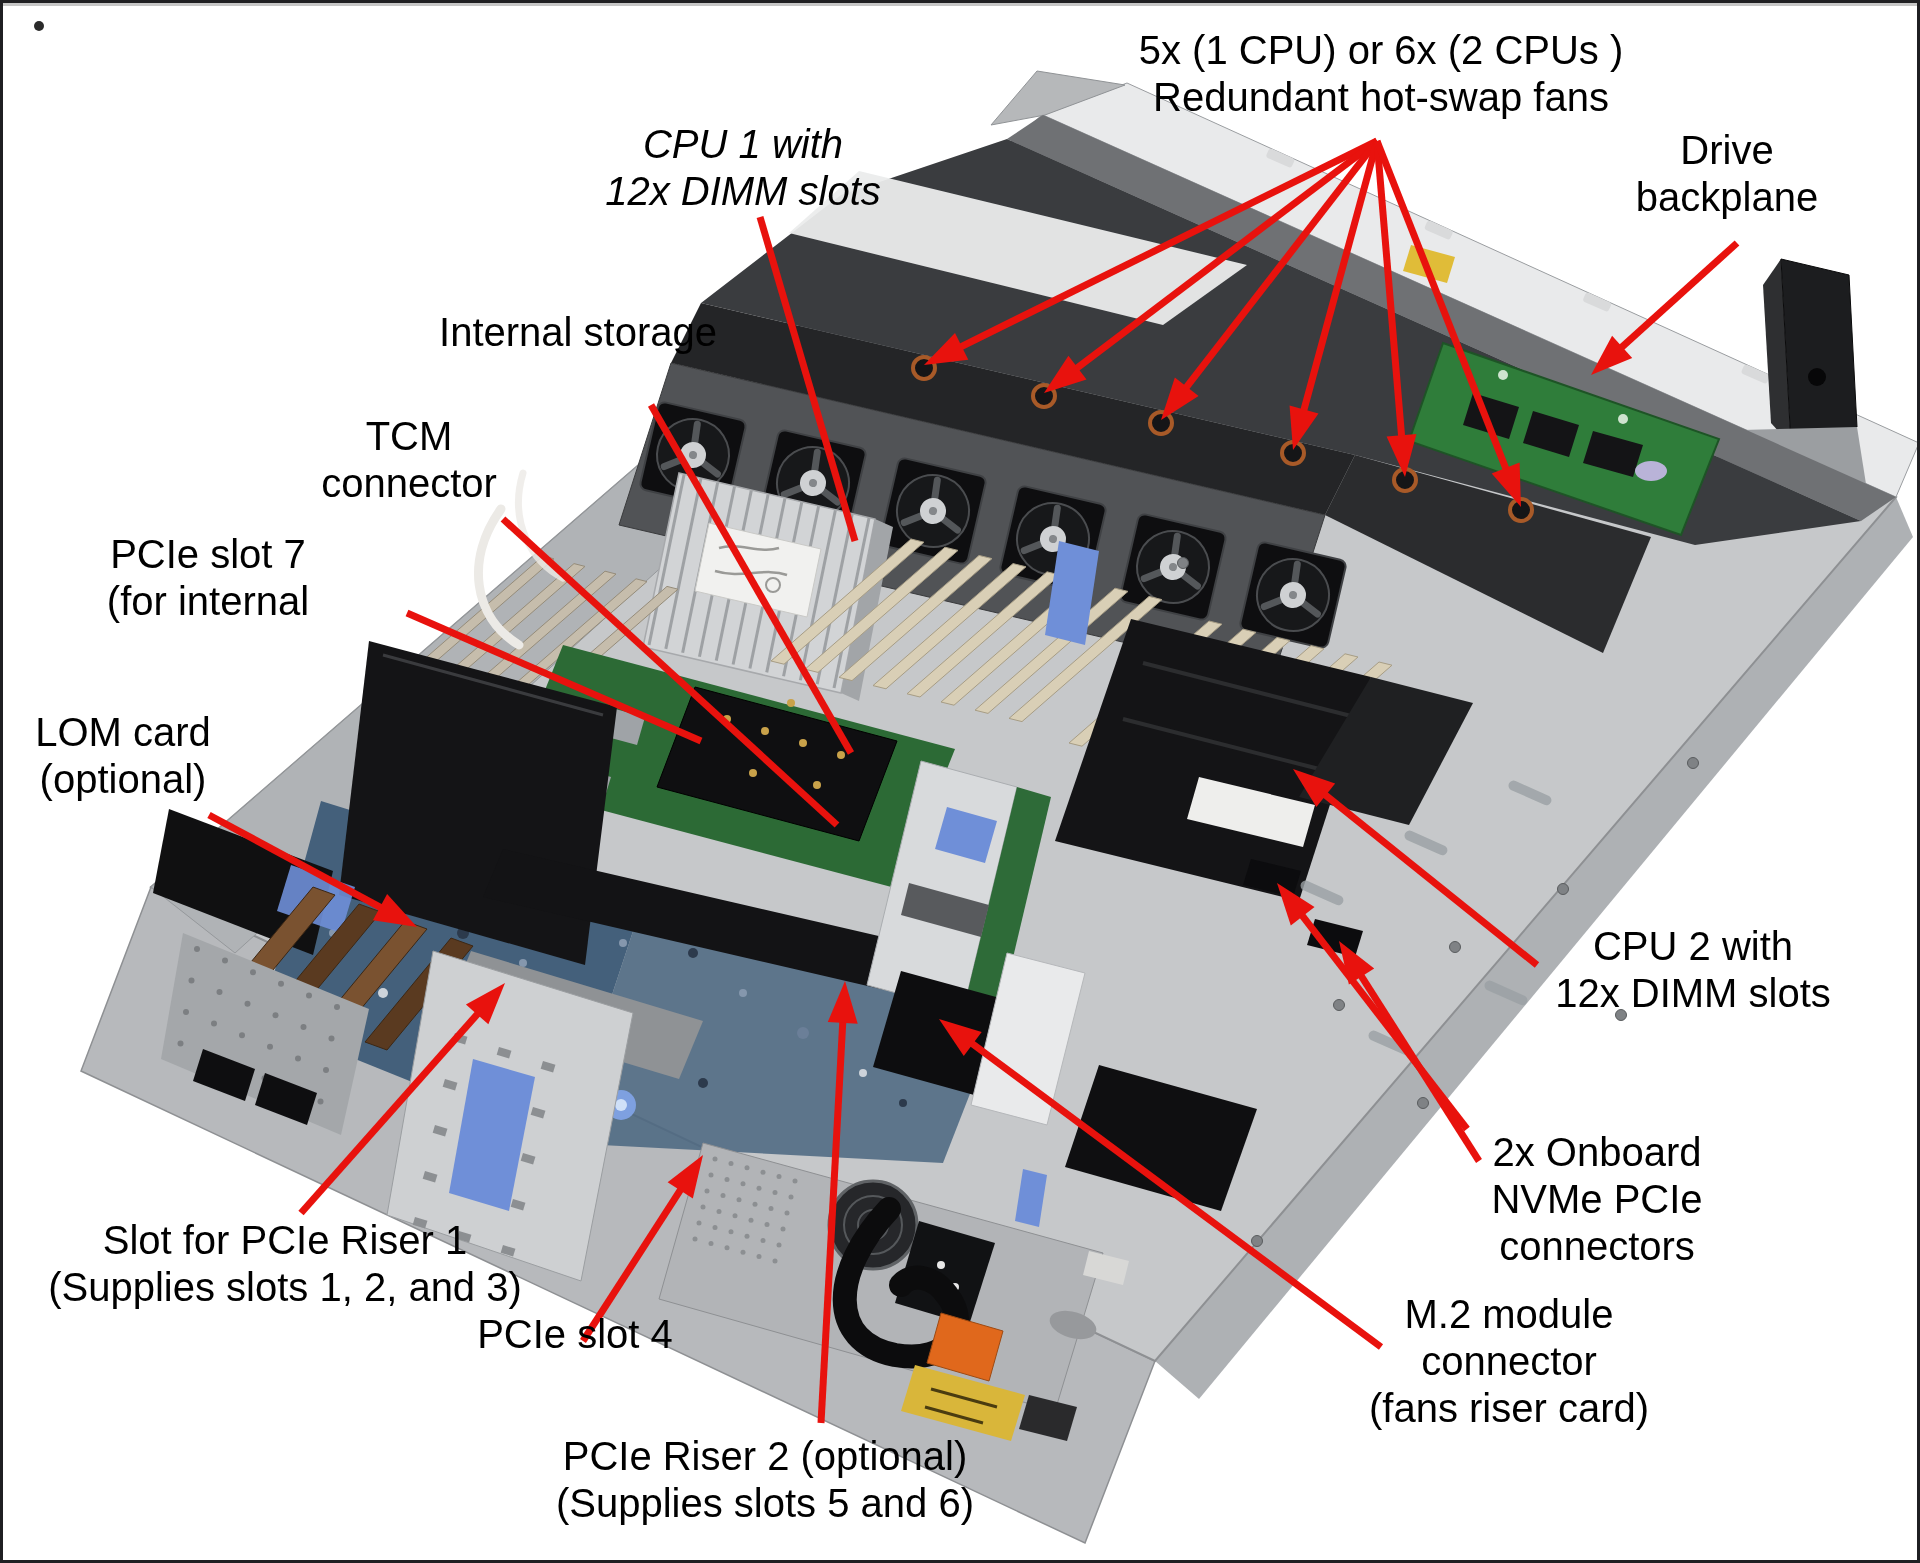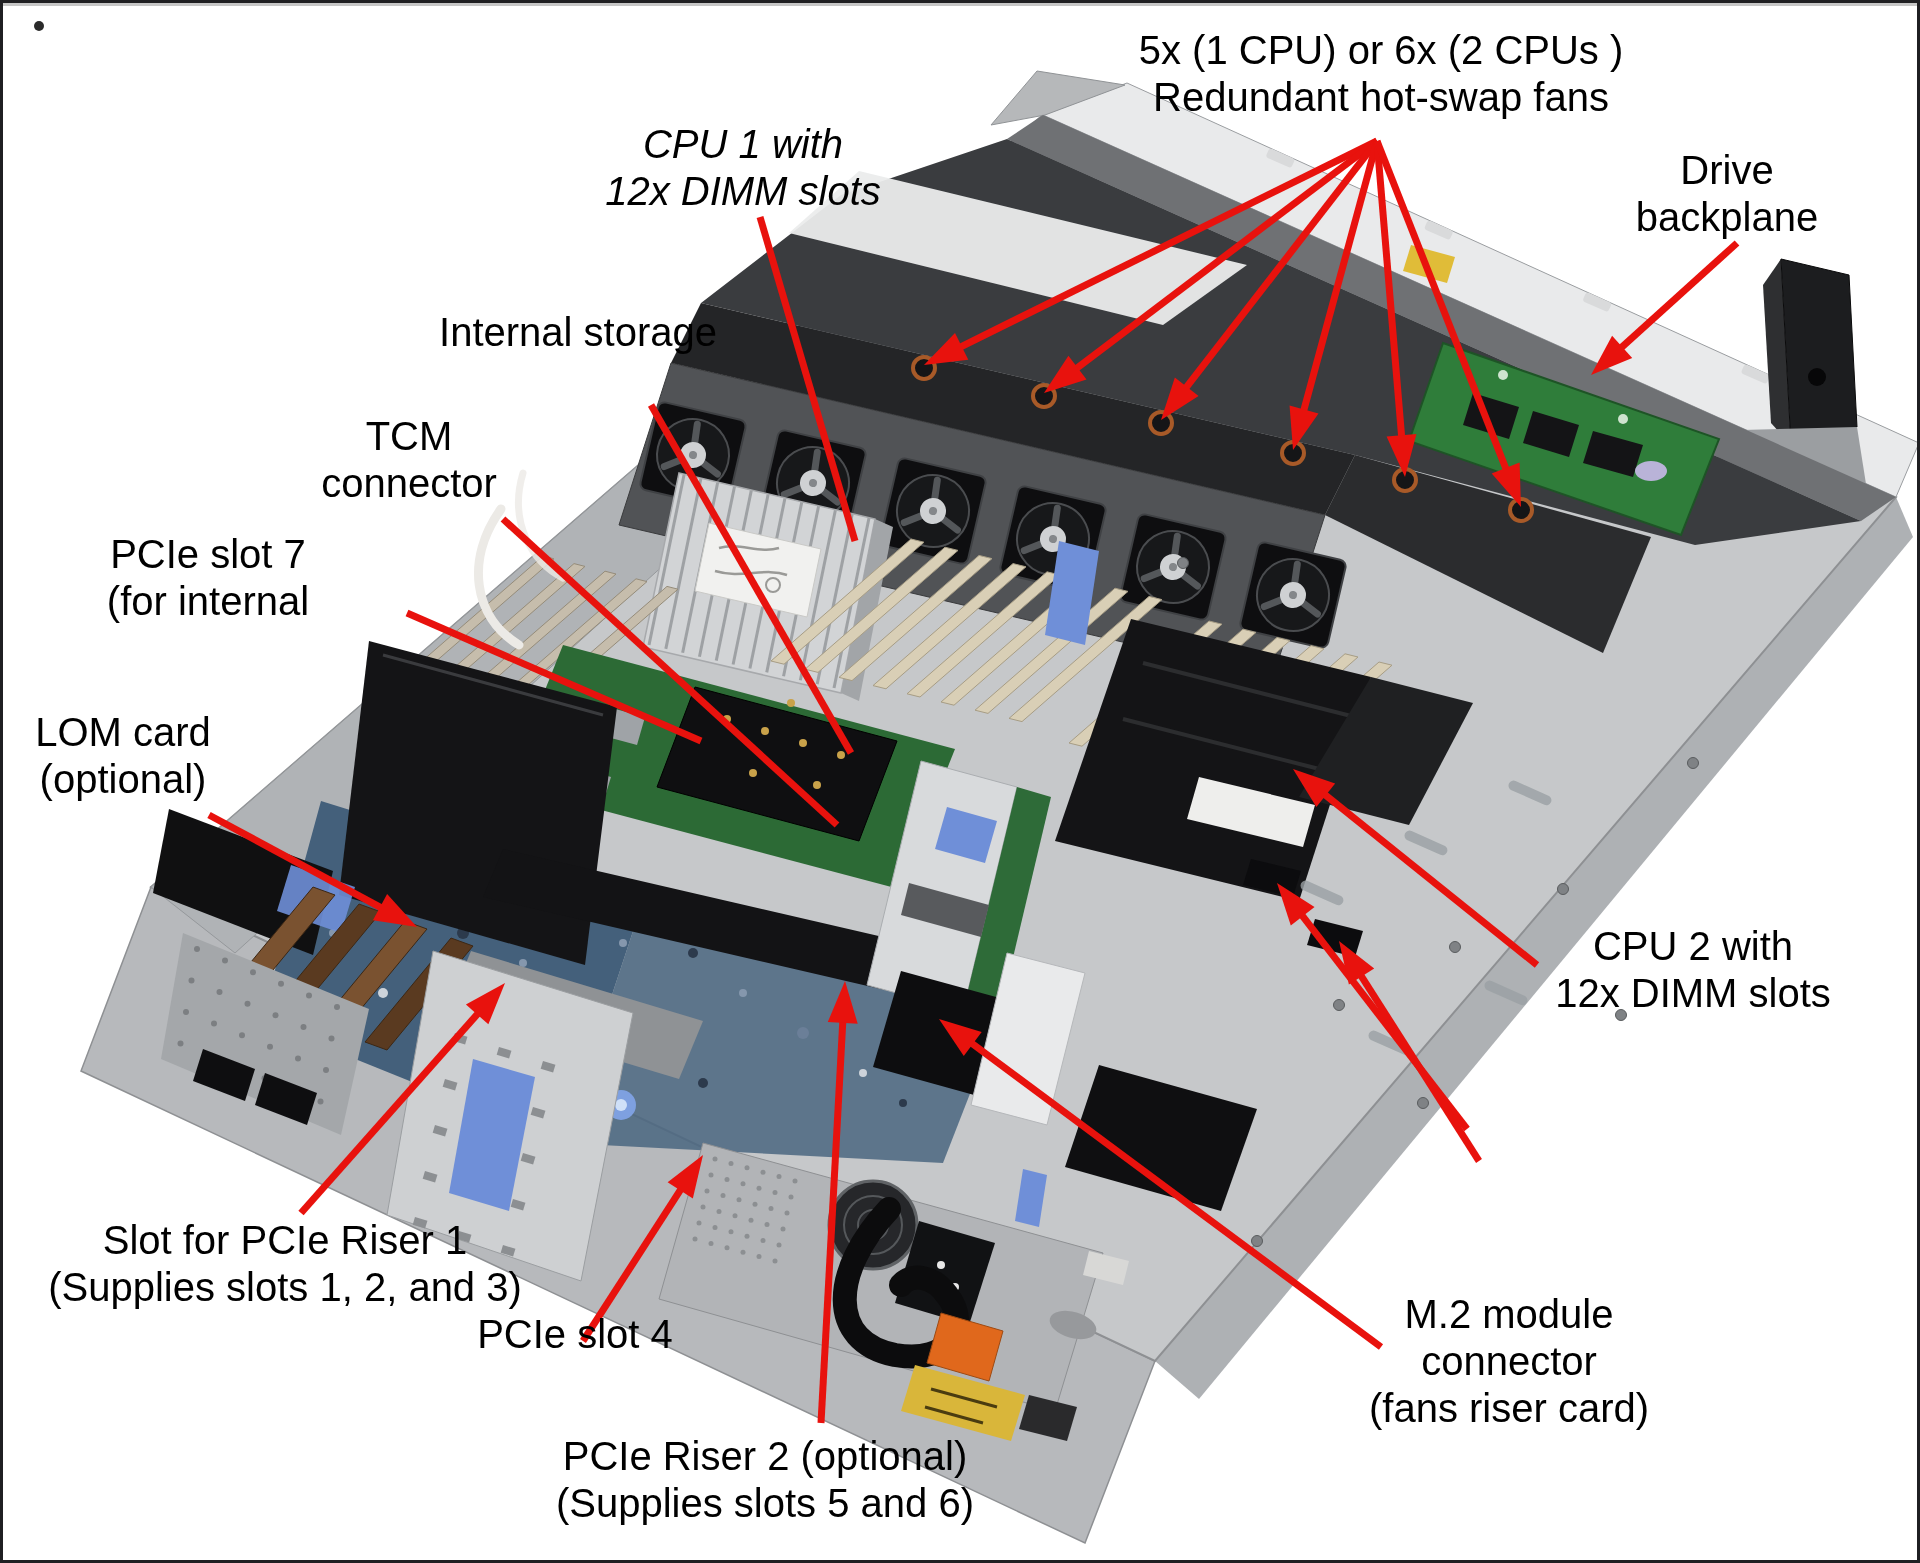--- a/index.html
+++ b/index.html
@@ -444,26 +444,31 @@
     <div class="ln">Slot for PCIe Riser 1</div>
     <div class="ln">(Supplies slots 1, 2, and 3)</div>
   </div>
   <div class="label" style="left: 572px; top: 1308px;">
     <div class="ln">PCIe slot 4</div>
   </div>
   <div class="label" style="left: 762px; top: 1430px;">
     <div class="ln">PCIe Riser 2 (optional)</div>
     <div class="ln">(Supplies slots 5 and 6)</div>
   </div>
-  <div class="label" style="left: 1724px; top: 144px;">
+  <div class="label" style="left: 1724px; top: 124px;">
     <div class="ln">Drive</div>
     <div class="ln">backplane</div>
   </div>
   <div class="label" style="left: 1690px; top: 920px;">
     <div class="ln">CPU 2 with</div>
     <div class="ln">12x DIMM  slots</div>
+  </div>
+  <div class="label" style="left: 1594px; top: 1126px;">
+    <div class="ln">2x Onboard</div>
+    <div class="ln">NVMe PCIe</div>
+    <div class="ln">connectors</div>
   </div>
   <div class="label" style="left: 1506px; top: 1288px;">
     <div class="ln">M.2 module</div>
     <div class="ln">connector</div>
     <div class="ln">(fans riser card)</div>
   </div>
 </div>
 
 </body></html>

